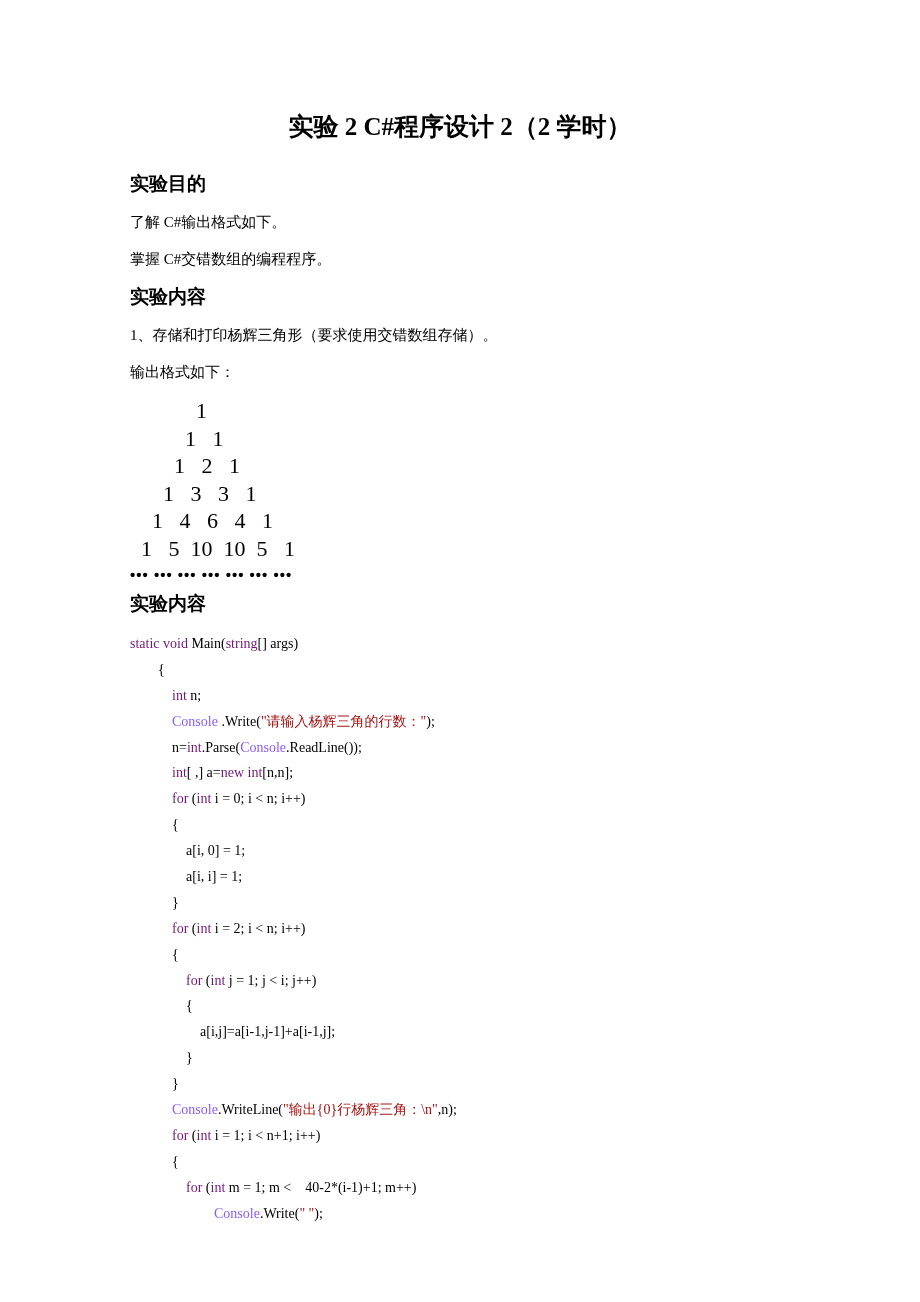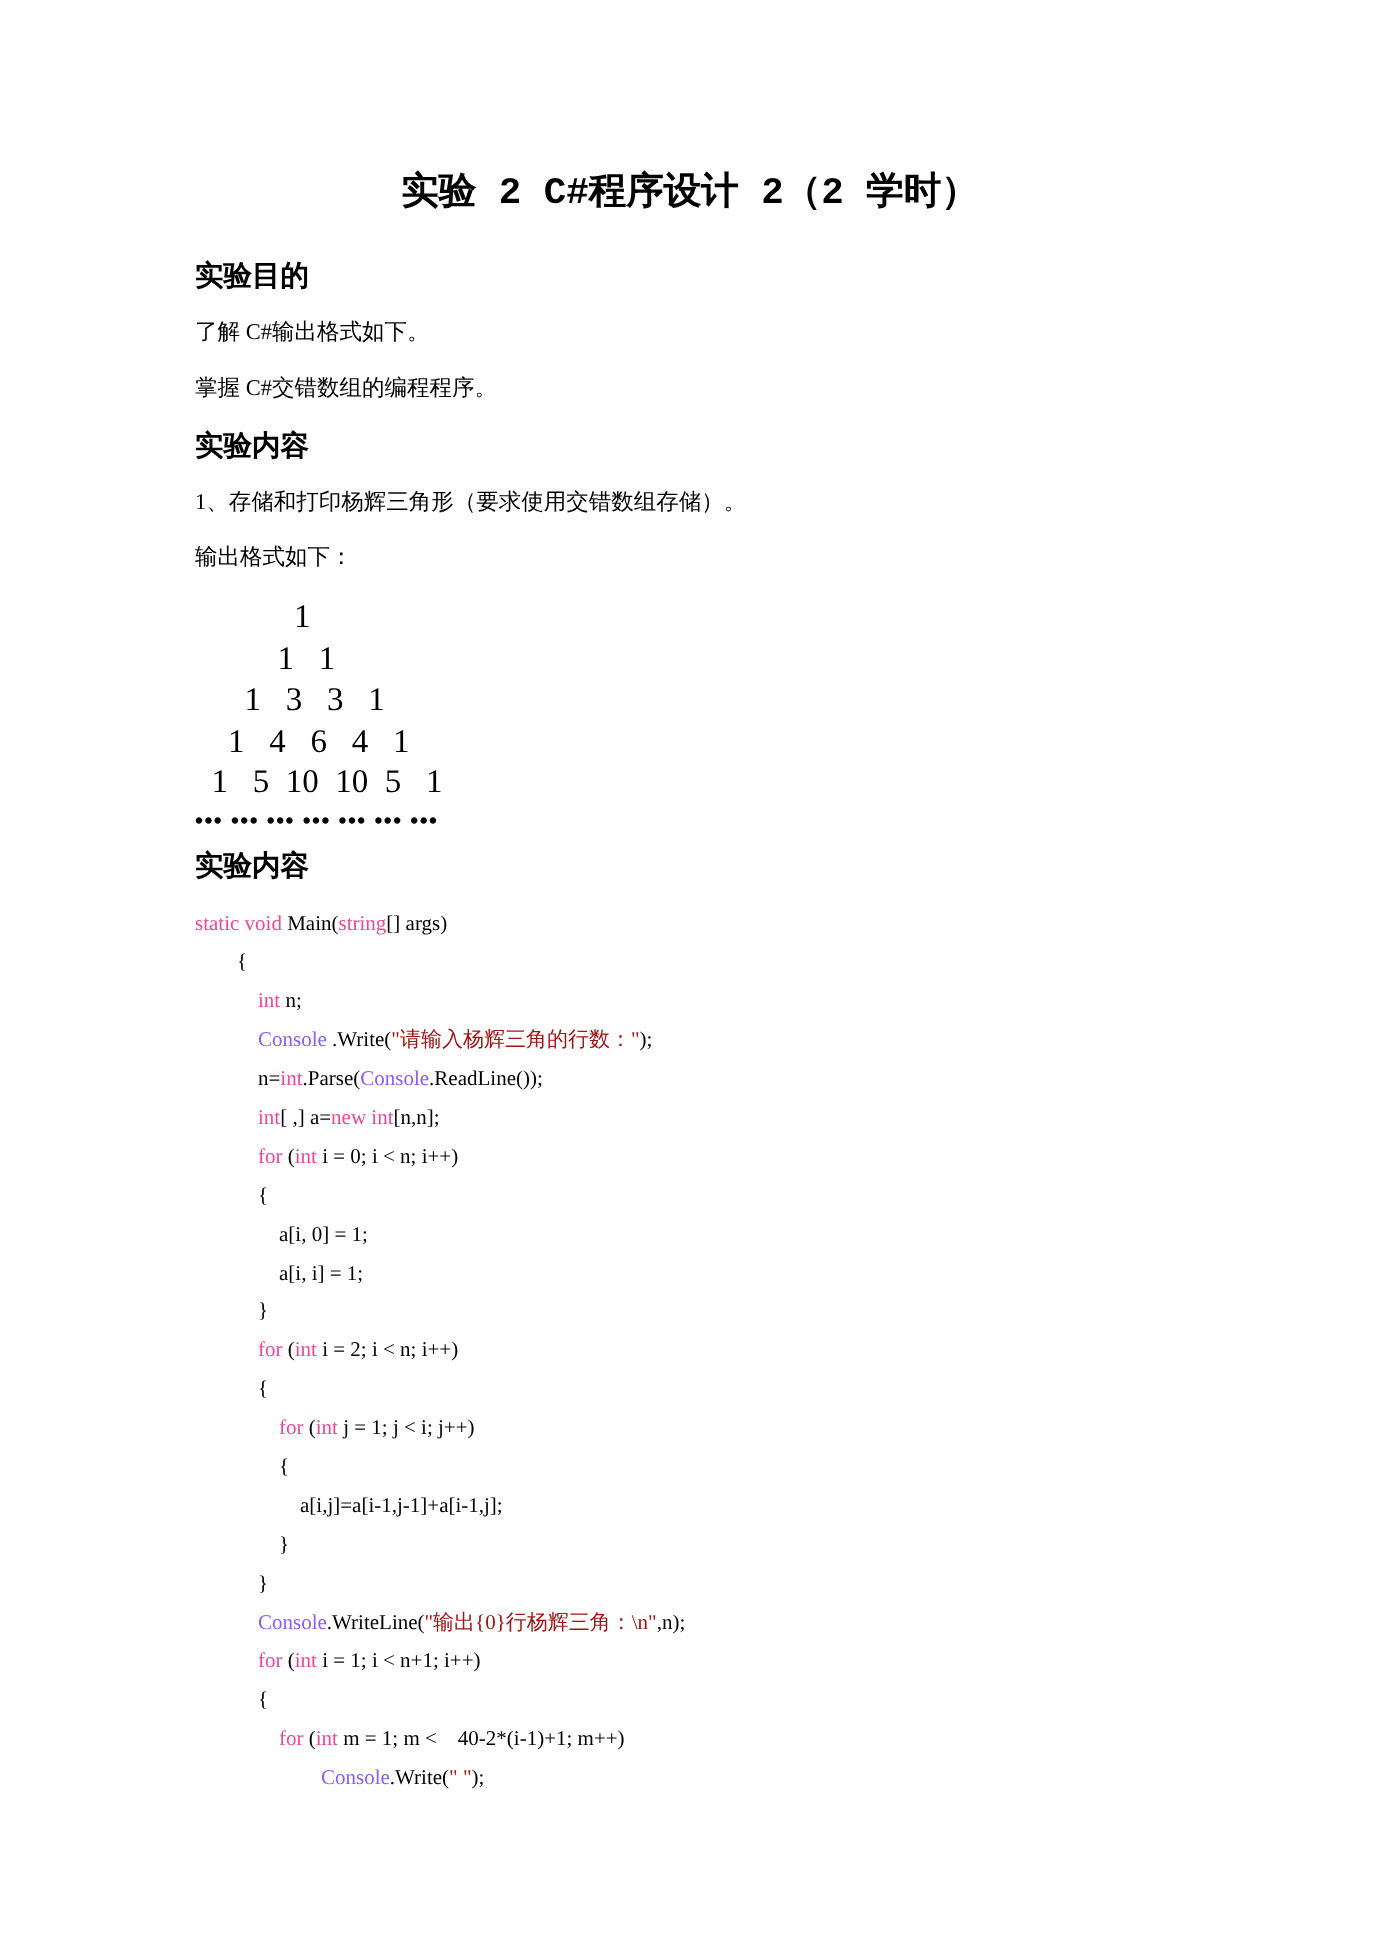--- a/index.html
+++ b/index.html
@@ -6,21 +6,21 @@
     margin: 0;
     padding: 0;
     background: #fff;
     font-family: "SimSun", "宋体", serif;
     color: #000;
     width: 920px;
     box-sizing: border-box;
     padding: 110px 130px 80px 130px;
   }
   .title {
-    font-family: Liberation Mono, monospace;
+    font-family: Liberation Serif, serif;
     font-weight: bold;
     font-size: 25px;
     text-align: center;
     margin-bottom: 28px;
   }
   .section-heading {
     font-family: "SimHei", "黑体", sans-serif;
     font-weight: bold;
     font-size: 19px;
     margin-top: 3px;
@@ -46,40 +46,41 @@
     padding-left: 0;
     margin-top: 2px;
     margin-bottom: 8px;
   }
   .code {
     font-family: "Times New Roman", "SimSun", serif;
     font-size: 14px;
     line-height: 1.85;
     white-space: pre;
   }
-  .code .kw { color: #ec4899; }
+  .code .kw { color: #701a75; }
   .code .cls { color: #8b5cf6; }
   .code .str { color: #a31515; }
 </style>
 </head>
 <body>
 
 <div class="title">实验 2    C#程序设计 2（2 学时）</div>
 
 <div class="section-heading">实验目的</div>
 <div class="para">了解 C#输出格式如下。</div>
 <div class="para">掌握 C#交错数组的编程程序。</div>
 
 <div class="section-heading">实验内容</div>
 <div class="para">1、存储和打印杨辉三角形（要求使用交错数组存储）。</div>
 <div class="para">输出格式如下：</div>
 
 <div class="triangle">
   <div class="triangle-row">            1</div>
   <div class="triangle-row">          1   1</div>
+  <div class="triangle-row">        1   2   1</div>
   <div class="triangle-row">      1   3   3   1</div>
   <div class="triangle-row">    1   4   6   4   1</div>
   <div class="triangle-row">  1   5  10  10  5   1</div>
 </div>
 <div class="dots-row">•••  •••  •••  •••   •••  ••• •••</div>
 
 <div class="section-heading">实验内容</div>
 
 <div class="code" id="code-block"><div><span class="kw">static void</span><span> Main(</span><span class="kw">string</span><span>[] args)</span></div><div><span>        {</span></div><div><span>            </span><span class="kw">int</span><span> n;</span></div><div><span>            </span><span class="cls">Console</span><span> .Write(</span><span class="str">"请输入杨辉三角的行数："</span><span>);</span></div><div><span>            n=</span><span class="kw">int</span><span>.Parse(</span><span class="cls">Console</span><span>.ReadLine());</span></div><div><span>            </span><span class="kw">int</span><span>[ ,] a=</span><span class="kw">new int</span><span>[n,n];</span></div><div><span>            </span><span class="kw">for</span><span> (</span><span class="kw">int</span><span> i = 0; i &lt; n; i++)</span></div><div><span>            {</span></div><div><span>                a[i, 0] = 1;</span></div><div><span>                a[i, i] = 1;</span></div><div><span>            }</span></div><div><span>            </span><span class="kw">for</span><span> (</span><span class="kw">int</span><span> i = 2; i &lt; n; i++)</span></div><div><span>            {</span></div><div><span>                </span><span class="kw">for</span><span> (</span><span class="kw">int</span><span> j = 1; j &lt; i; j++)</span></div><div><span>                {</span></div><div><span>                    a[i,j]=a[i-1,j-1]+a[i-1,j];</span></div><div><span>                }</span></div><div><span>            }</span></div><div><span>            </span><span class="cls">Console</span><span>.WriteLine(</span><span class="str">"输出{0}行杨辉三角：\n"</span><span>,n);</span></div><div><span>            </span><span class="kw">for</span><span> (</span><span class="kw">int</span><span> i = 1; i &lt; n+1; i++)</span></div><div><span>            {</span></div><div><span>                </span><span class="kw">for</span><span> (</span><span class="kw">int</span><span> m = 1; m &lt;    40-2*(i-1)+1; m++)</span></div><div><span>                        </span><span class="cls">Console</span><span>.Write(</span><span class="str">" "</span><span>);</span></div></div>
 

